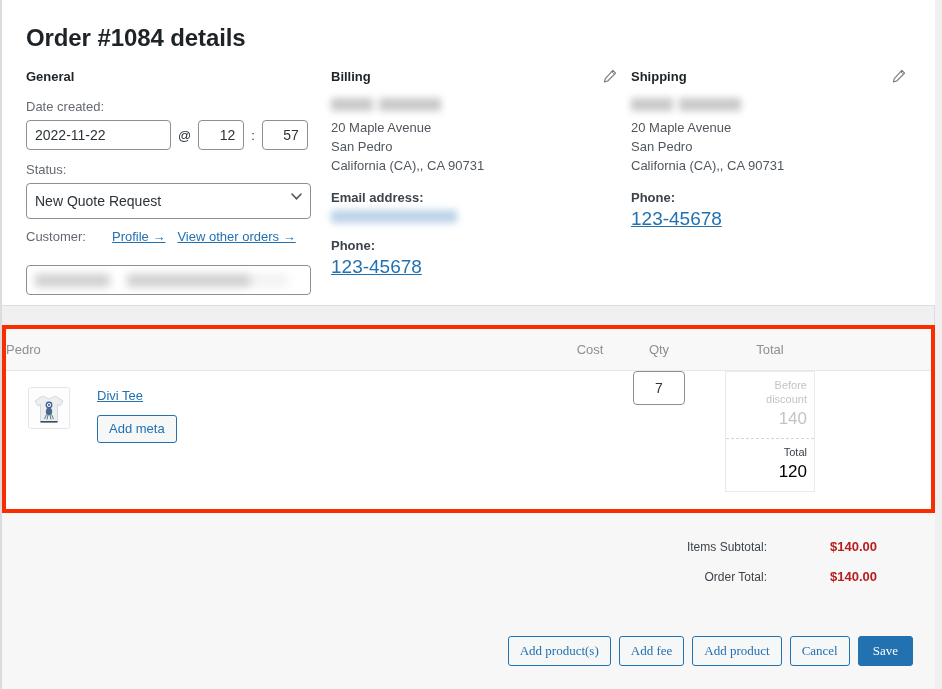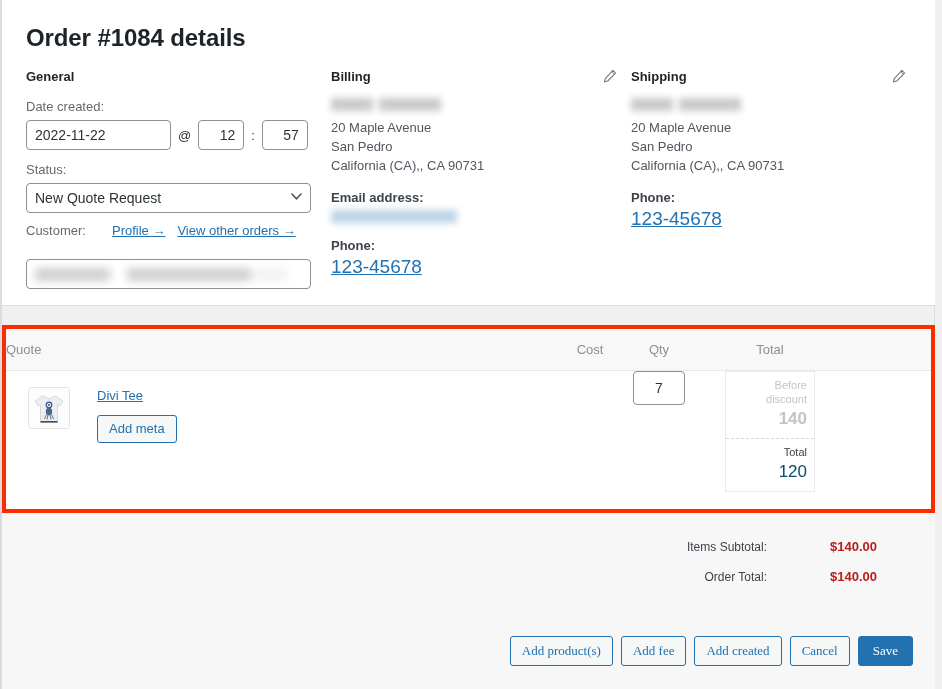--- a/index.html
+++ b/index.html
@@ -102,21 +102,21 @@
     outline: none;
   }
   .inp-date { width: 145px; }
   .inp-time { width: 46px; text-align: right; }
   .sep { color: #2c3338; font-size: 13px; padding: 0 7px; }
 
   .select-wrap { position: relative; width: 285px; margin-top: 1px; }
   select.inp-select {
     box-sizing: border-box;
     width: 100%;
-    height: 30px;
+    height: 36px;
     border: 1px solid #8c8f94;
     border-radius: 4px;
     background: #fff;
     color: #2c3338;
     font-family: "Liberation Sans", sans-serif;
     font-size: 14px;
     padding: 0 28px 0 8px;
     -webkit-appearance: none;
     -moz-appearance: none;
     appearance: none;
@@ -305,24 +305,24 @@
     border: 1px solid #eaeaea;
     background: #fff;
     box-sizing: border-box;
   }
   .total-sub {
     border-bottom: 1px dashed #d6d6d6;
     padding: 6px 7px 8px 7px;
     text-align: right;
   }
   .total-sub .lab { font-size: 11px; color: #c3c4c7; line-height: 14px; }
-  .total-sub .val { font-size: 17px; color: #c3c4c7; line-height: 22px; margin-top: 2px; font-weight: bold; }
+  .total-sub .val { font-size: 17px; color: #c3c4c7; line-height: 22px; margin-top: 2px; }
   .total-main { padding: 6px 7px 8px 7px; text-align: right; }
   .total-main .lab { font-size: 11px; color: #3c434a; line-height: 14px; }
-  .total-main .val { font-size: 17px; color: #0c4a6e; line-height: 22px; margin-top: 2px; }
+  .total-main .val { font-size: 17px; color: #000000; line-height: 22px; margin-top: 2px; }
 
   
   #totals-panel {
     top: 513px;
     height: 102px;
     background: #f7f7f7;
     border-bottom: 1px solid #dcdcde;
   }
   .totals-rows { padding: 26px 58px 0 0; }
   .trow {
@@ -453,21 +453,21 @@
         <a class="phone-link">123-45678</a>
       </div>
 
     </div>
   </div>
 
   <div class="panel" id="items-panel">
     <table class="items">
       <thead>
         <tr>
-          <th class="col-item">Quote</th>
+          <th class="col-item">Pedro</th>
           <th class="col-cost">Cost</th>
           <th class="col-qty">Qty</th>
           <th class="col-total">Total</th>
           <th class="col-pad"></th>
         </tr>
       </thead>
       <tbody>
         <tr>
           <td>
             <div class="item-cell">
@@ -527,19 +527,19 @@
         <div class="tlabel">Order Total:</div>
         <div class="tvalue">$140.00</div>
       </div>
     </div>
   </div>
 
   <div class="panel" id="footer-panel">
     <div class="btn-row">
       <button class="btn">Add product(s)</button>
       <button class="btn">Add fee</button>
-      <button class="btn">Add created</button>
+      <button class="btn">Add product</button>
       <button class="btn">Cancel</button>
       <button class="btn primary">Save</button>
     </div>
   </div>
 
 </div>
 
 </body></html>

